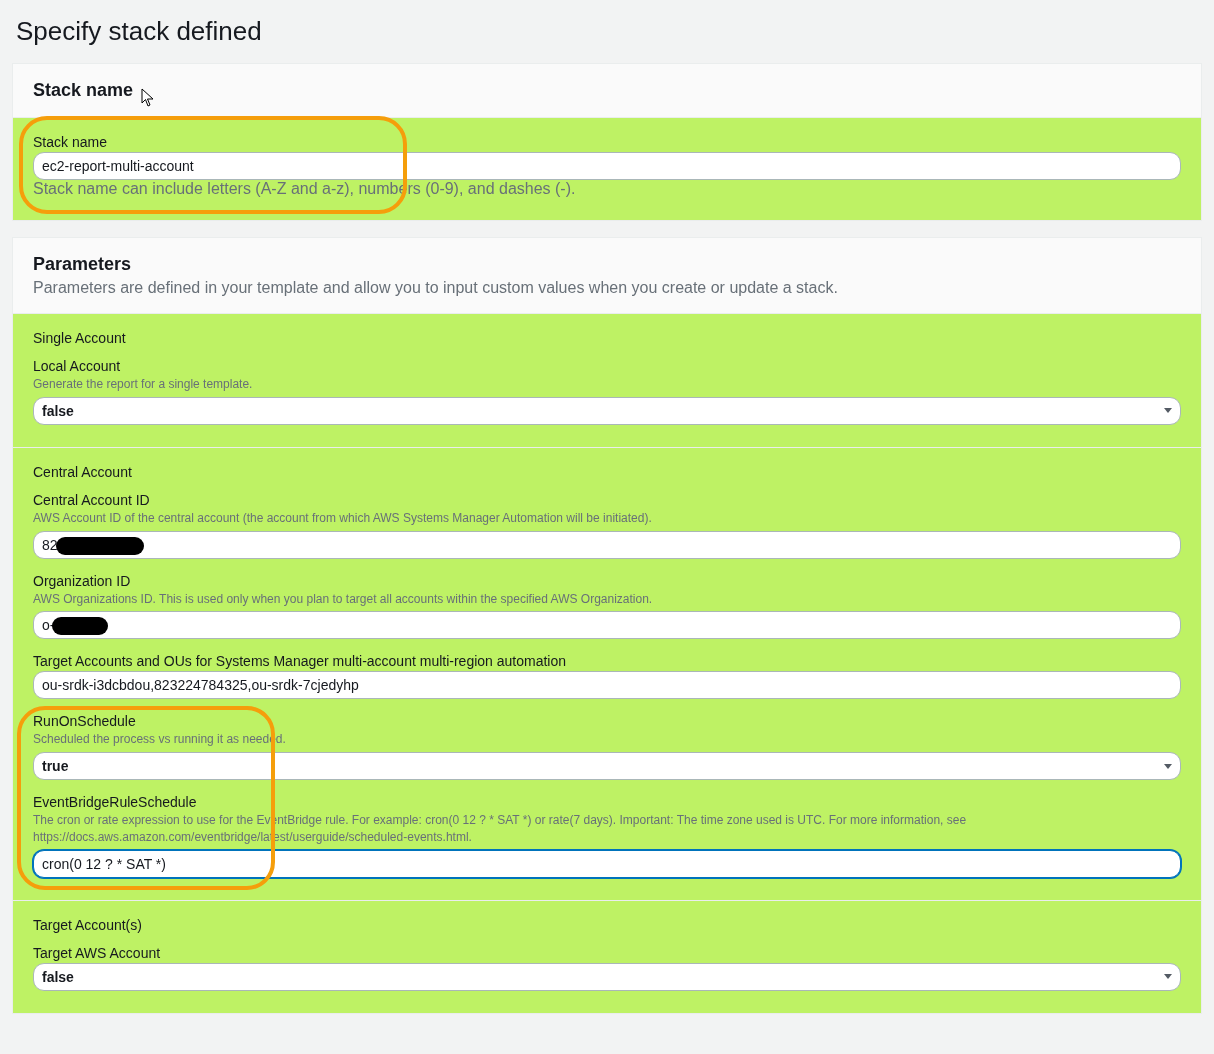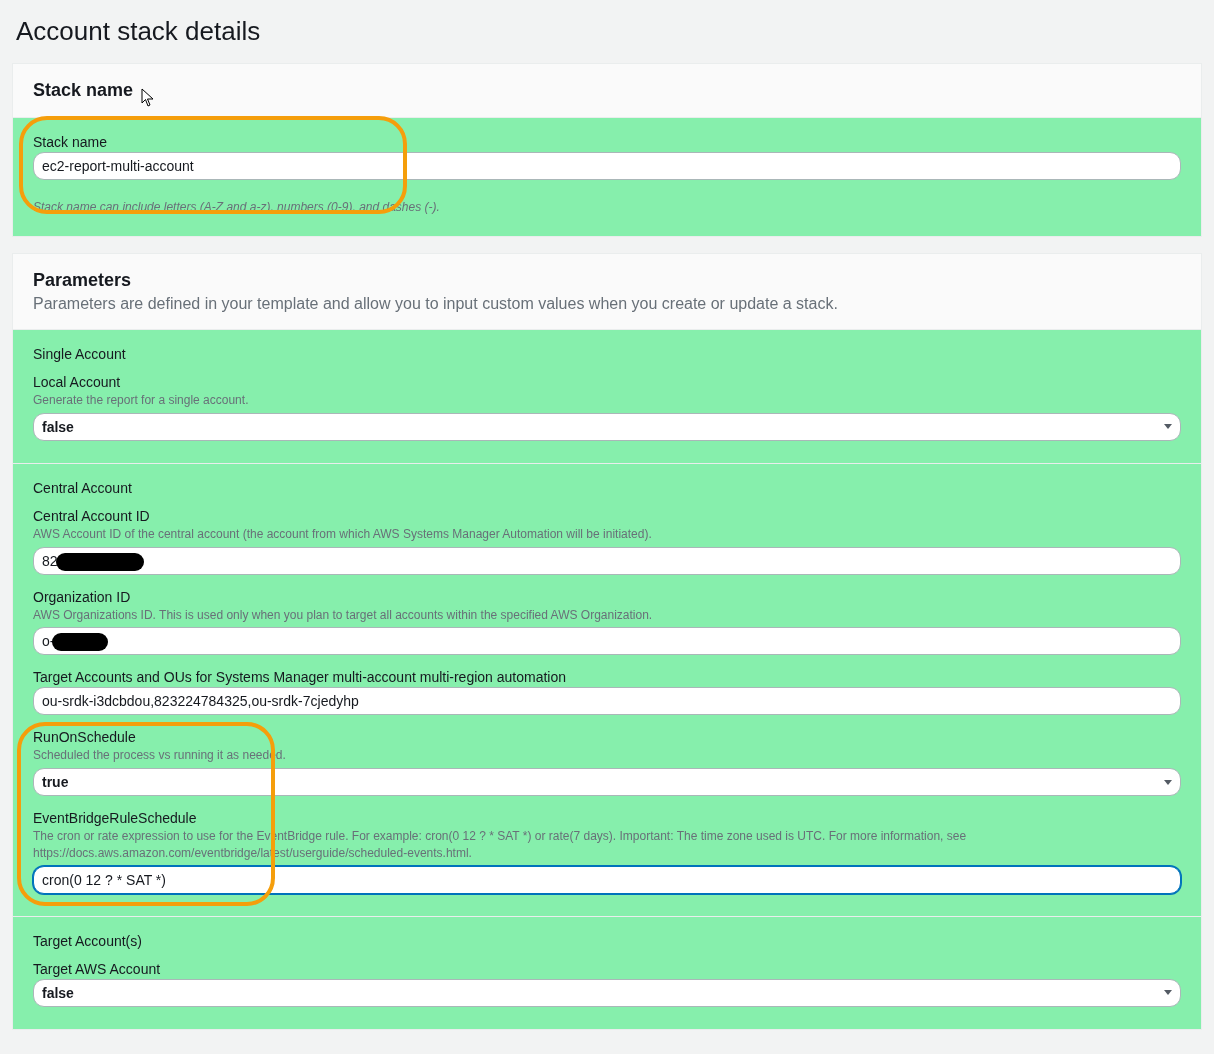--- a/index.html
+++ b/index.html
@@ -11,21 +11,21 @@
     padding: 16px 12px;
   }
   h1.page-title {
     font-size: 26px;
     font-weight: 400;
     color: #16191f;
     margin-bottom: 16px;
     margin-left: 4px;
   }
   .panel {
-    background: #86efac;
+    background: #bef264;
     border: 1px solid #eaeded;
     margin-bottom: 16px;
   }
   .panel-header {
     background: #fafafa;
     padding: 16px 20px;
     border-bottom: 1px solid #eaeded;
   }
   .panel-header h2 {
     font-size: 18px;
@@ -55,24 +55,23 @@
     margin-bottom: 2px;
     display: block;
   }
   .field-desc {
     font-size: 12px;
     color: #687078;
     margin-bottom: 4px;
     line-height: 1.4;
   }
   .field-hint {
-    font-size: 12px;
+    font-size: 16px;
     color: #687078;
-    margin-top: 20px;
-    font-style: italic;
+    margin-top: 0;
   }
   input[type=text], .select-wrap {
     width: 100%;
     border: 1px solid #aab7b8;
     border-radius: 11px;
     padding: 5px 8px;
     font-size: 14px;
     color: #16191f;
     background: #fff;
     font-family: inherit;
@@ -115,21 +114,21 @@
     position:absolute;
     background:#000;
     border-radius:9px;
     height:18px;
     pointer-events:none;
   }
 </style>
 </head>
 <body>
 
-<h1 class="page-title">Account stack details</h1>
+<h1 class="page-title">Specify stack defined</h1>
 
 <div class="panel rel">
   <div class="highlight-box" style="top:52px; left:6px; width:388px; height:98px;"></div>
   <div class="cursor" style="top:24px; left:128px;">
     <svg viewBox="0 0 14 20">
         <path d="M1 1 L1 15 L4.5 11.5 L7 18 L9 17 L6.5 11 L12 11 Z" fill="#fff" stroke="#000" stroke-width="1"></path>
       </svg>
   </div>
   <div class="panel-header">
     <h2>Stack name</h2>
@@ -148,21 +147,21 @@
 
   <div class="panel-header">
     <h2>Parameters</h2>
     <div class="subdesc">Parameters are defined in your template and allow you to input custom values when you create or update a stack.</div>
   </div>
 
   <div class="panel-body">
     <div class="section-title">Single Account</div>
     <div class="field">
       <label class="field-label">Local Account</label>
-      <div class="field-desc">Generate the report for a single account.</div>
+      <div class="field-desc">Generate the report for a single template.</div>
       <div class="select-wrap">
         <span>false</span>
         <span class="caret"></span>
       </div>
     </div>
   </div>
 
   <div class="panel-body">
     <div class="section-title">Central Account</div>
 

